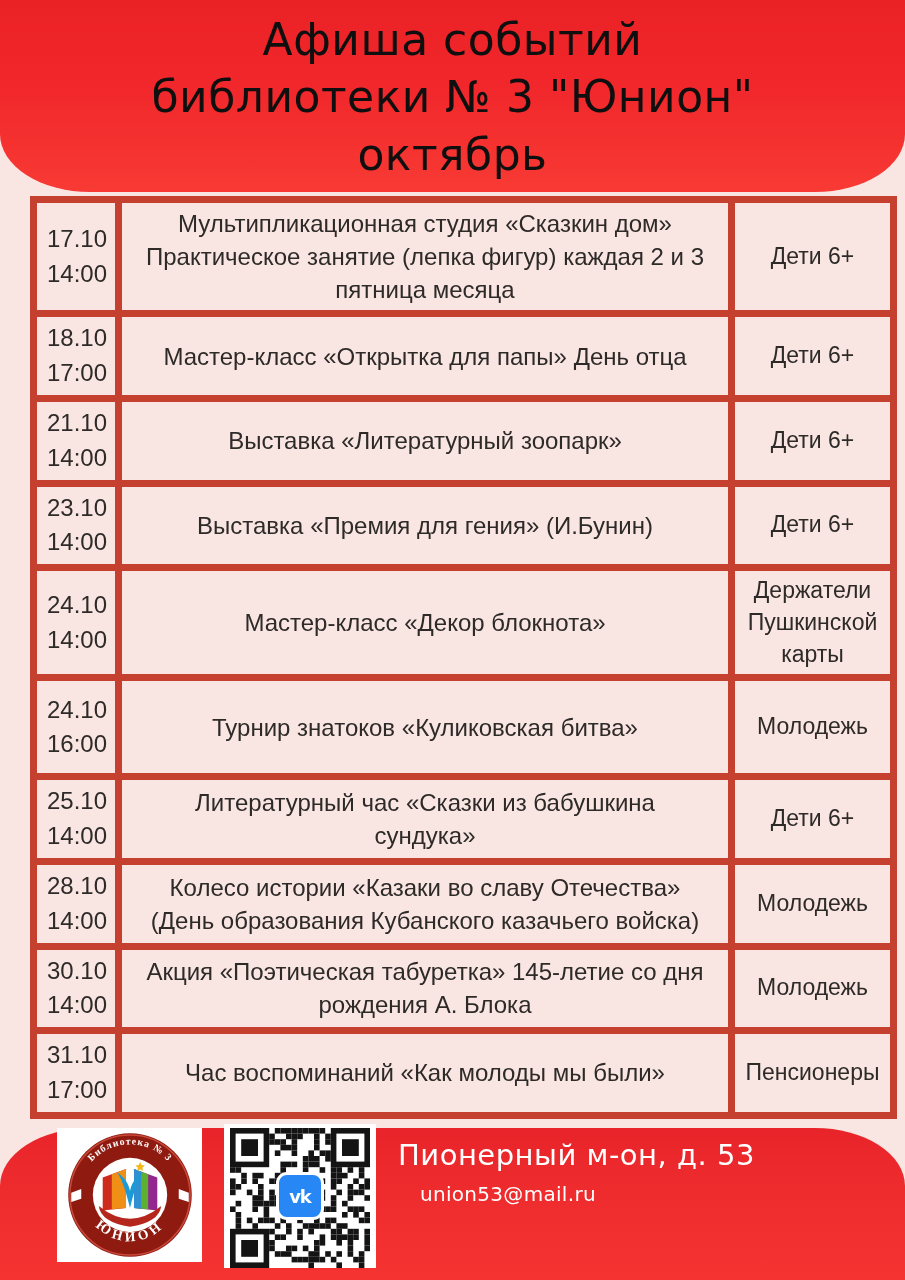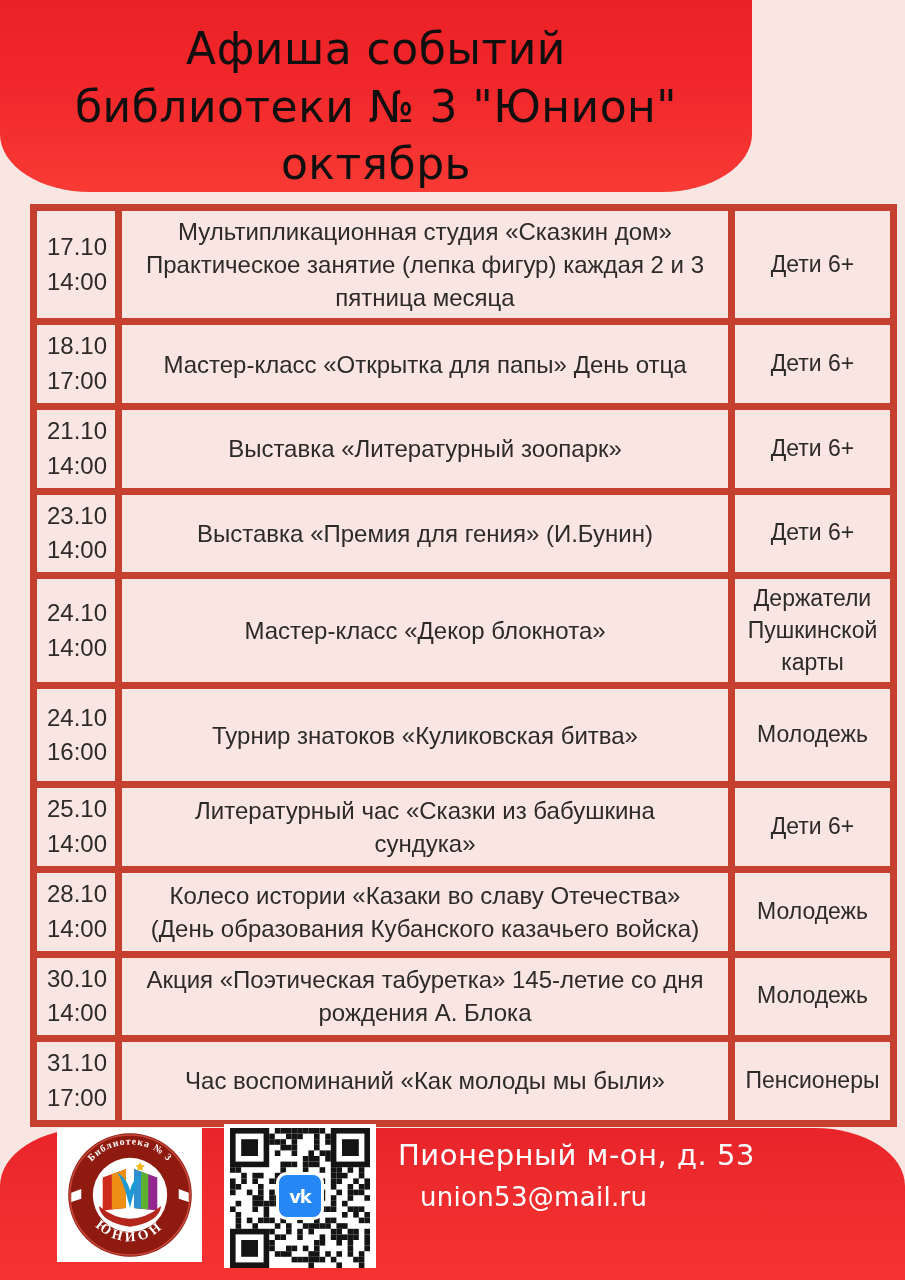--- a/index.html
+++ b/index.html
@@ -3,34 +3,34 @@
 <meta charset="utf-8">
 <style>
   html,body{margin:0;padding:0;}
   body{
     width:905px;height:1280px;position:relative;overflow:hidden;
     background:#f9e6e2;
     font-family:"Liberation Sans",sans-serif;
   }
   
   .hdr{
-    position:absolute;top:0;left:0;width:752px;height:192px;
+    position:absolute;top:0;left:0;width:905px;height:192px;
     background:linear-gradient(180deg,#ea2125 0%,#f1272b 45%,#f83a34 100%);
     border-radius:0 0 90px 90px / 0 0 58px 58px;
-    display:flex;align-items:flex-end;justify-content:center;
+    display:flex;align-items:center;justify-content:center;
   }
   .hdr h1{
     margin:0;padding-top:2px;
     font-family:"DejaVu Sans",sans-serif;
     font-size:44px;font-weight:500;color:#0f0f0f;
     text-align:center;line-height:1.3;white-space:pre-line;letter-spacing:.5px;
   }
   
   .events{
-    position:absolute;top:204px;left:30px;width:860px;
+    position:absolute;top:196px;left:30px;width:860px;
     border-collapse:collapse;table-layout:fixed;
   }
   .events td{
     border:7px solid #c5402e;background:#f9e6e2;
     color:#2d2a28;text-align:center;vertical-align:middle;
     padding:4px 10px;font-size:24px;line-height:1.38;
   }
   .events tr{height:77px}
   .events tr:nth-child(1){height:103px}
   .events tr:nth-child(5),.events tr:nth-child(6){height:99px}
@@ -64,21 +64,21 @@
   }
   .vk span{
     color:#ffffff;font-weight:bold;font-size:18px;letter-spacing:-1px;
     font-family:"DejaVu Sans",sans-serif;
   }
   .contacts{
     position:absolute;left:398px;top:10px;color:#fff;
     font-family:"DejaVu Sans",sans-serif;
   }
   .c-line1{font-size:29px;letter-spacing:.5px;}
-  .c-line2{font-size:26px;margin:10px 0 0 22px;letter-spacing:.3px;}
+  .c-line2{font-size:20px;margin:10px 0 0 22px;letter-spacing:.3px;}
 </style>
 </head>
 <body>
 
 <header class="hdr">
   <h1>Афиша событий
 библиотеки № 3 "Юнион"
 октябрь</h1>
 </header>
 

